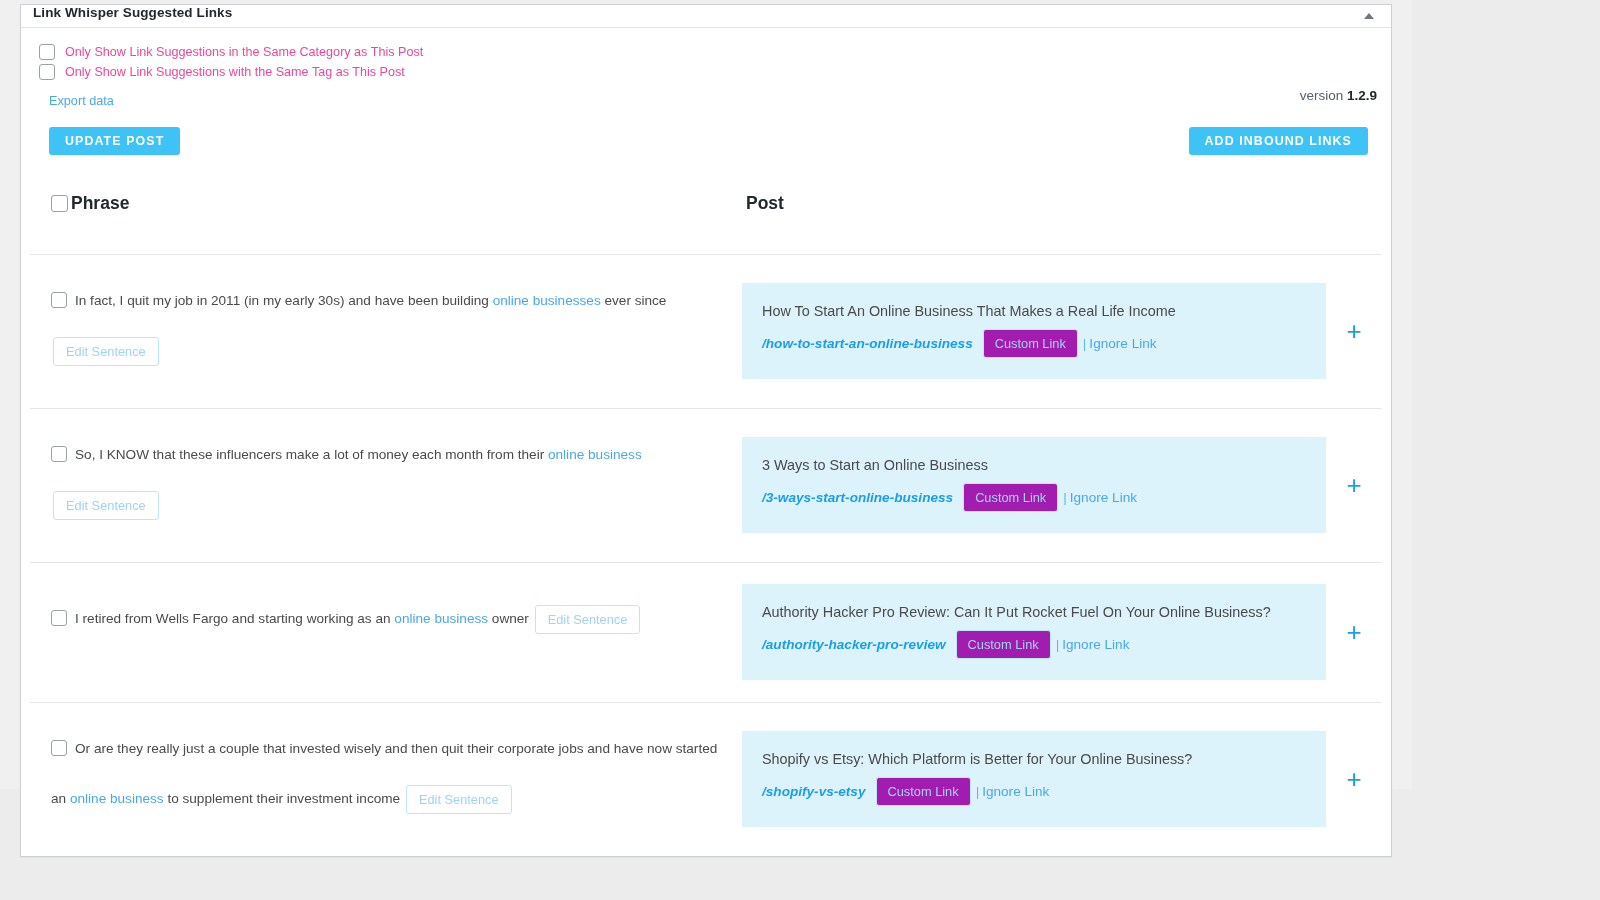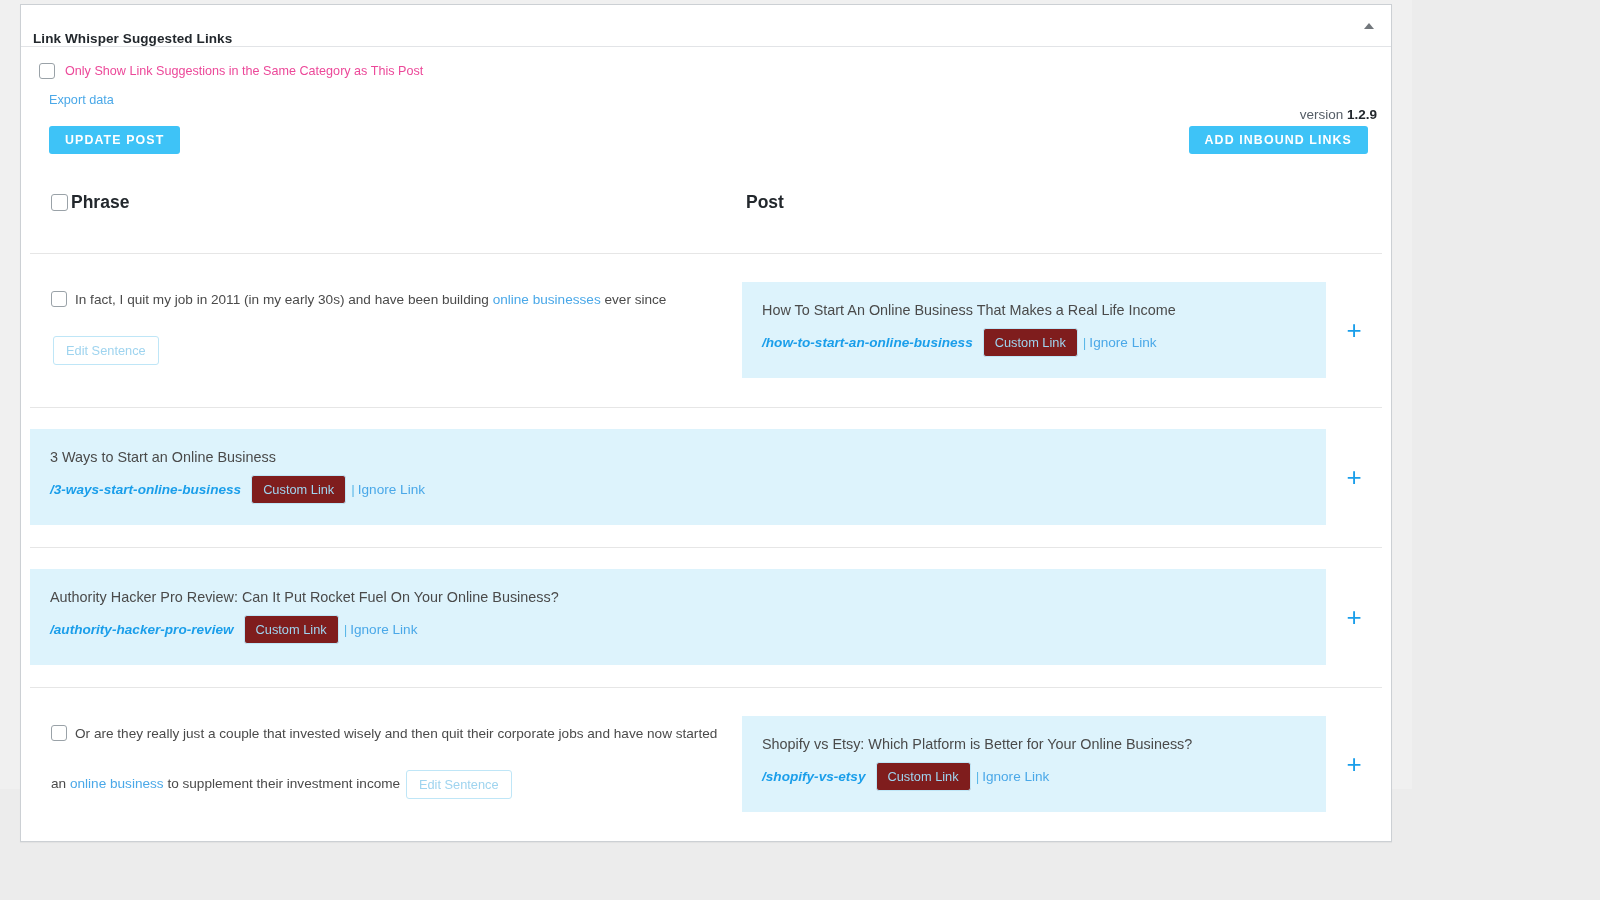--- a/index.html
+++ b/index.html
@@ -22,23 +22,23 @@
     position: absolute;
     left: 20px; top: 4px;
     width: 1372px;
     background: #ffffff;
     border: 1px solid #ccd0d4;
     box-shadow: 0 1px 1px rgba(0,0,0,.04);
   }
 
   .metabox-header {
     position: relative;
-    height: 42px;
+    height: 23px;
     border-bottom: 1px solid #e2e4e7;
-    display: flex; align-items: flex-end;
+    display: flex; align-items: flex-start;
     padding: 0 12px;
   }
   .metabox-title {
     font-size: 13.5px; font-weight: bold; color: #23282d;
     letter-spacing: .1px;
   }
   .toggle-arrow {
     position: absolute; right: 12px; top: 50%; transform: translateY(-50%);
     width: 20px; height: 20px; display: flex; align-items: center; justify-content: center;
     cursor: pointer;
@@ -143,21 +143,21 @@
     min-height: 96px;
     display: flex; flex-direction: column; justify-content: center;
   }
   .post-title { font-size: 14.4px; color: #4a4a4a; margin-bottom: 10px; }
   .post-actions { display: flex; align-items: center; }
   .post-slug {
     color: #1a9eea; font-size: 13.6px; font-weight: bold; font-style: italic;
     margin-right: 10px; text-decoration: none; cursor: pointer;
   }
   .custom-link {
-    border: 1px solid #bfe6f7; background: #7f1d1d;
+    border: 1px solid #bfe6f7; background: #a21caf;
     color: #9fd4ef; font-size: 12.8px;
     padding: 6px 11px; border-radius: 3px; cursor: pointer;
     font-family: "Liberation Sans", sans-serif;
   }
   .sep { color: #5bb8e8; margin: 0 3px 0 5px; font-size: 13.6px; }
   .ignore-link { color: #4aa8e8; font-size: 13.6px; text-decoration: none; cursor: pointer; }
   .plus-btn {
     width: 56px; flex: none; display: flex; align-items: center; justify-content: center;
     color: #1a9eea; font-size: 26px; line-height: 1; cursor: pointer;
     font-family: "Liberation Sans", sans-serif;
@@ -177,20 +177,24 @@
           <span class="tri"></span>
         </span>
     </div>
 
     <div class="metabox-body">
 
       <div class="filters">
         <label class="filter-row">
           <input type="checkbox" class="wp-check" style="">
           <span class="filter-label">Only Show Link Suggestions in the Same Category as This Post</span>
+        </label>
+        <label class="filter-row">
+          <input type="checkbox" class="wp-check" style="">
+          <span class="filter-label">Only Show Link Suggestions with the Same Tag as This Post</span>
         </label>
       </div>
 
       <div class="version">
         <span>version</span>
         <b>1.2.9</b>
       </div>
 
       <div class="export-links">
         <a>Export data</a>
@@ -222,34 +226,40 @@
                     <a class="post-slug">/how-to-start-an-online-business</a>
                     <button class="custom-link">Custom Link</button>
                     <span class="sep">|</span>
                     <a class="ignore-link">Ignore Link</a>
                   </div>
                 </div>
                 <div class="plus-btn">+</div>
               </div>
             </div>
             <div class="trow">
+              <div class="cell-phrase">
+                <div class="phrase-text"><input type="checkbox" class="wp-check" style=""><span>So, I KNOW that these influencers make a lot of money each month from their </span><a class="kw">online business</a><span> </span><button class="edit-sentence">Edit Sentence</button></div>
+              </div>
               <div class="cell-post">
                 <div class="post-card">
                   <div class="post-title">3 Ways to Start an Online Business</div>
                   <div class="post-actions">
                     <a class="post-slug">/3-ways-start-online-business</a>
                     <button class="custom-link">Custom Link</button>
                     <span class="sep">|</span>
                     <a class="ignore-link">Ignore Link</a>
                   </div>
                 </div>
                 <div class="plus-btn">+</div>
               </div>
             </div>
             <div class="trow">
+              <div class="cell-phrase">
+                <div class="phrase-text"><input type="checkbox" class="wp-check" style=""><span>I retired from Wells Fargo and starting working as an </span><a class="kw">online business</a><span> owner </span><button class="edit-sentence">Edit Sentence</button></div>
+              </div>
               <div class="cell-post">
                 <div class="post-card">
                   <div class="post-title">Authority Hacker Pro Review: Can It Put Rocket Fuel On Your Online Business?</div>
                   <div class="post-actions">
                     <a class="post-slug">/authority-hacker-pro-review</a>
                     <button class="custom-link">Custom Link</button>
                     <span class="sep">|</span>
                     <a class="ignore-link">Ignore Link</a>
                   </div>
                 </div>

